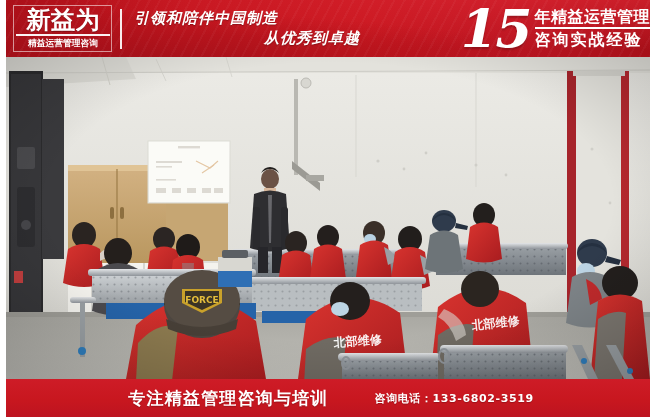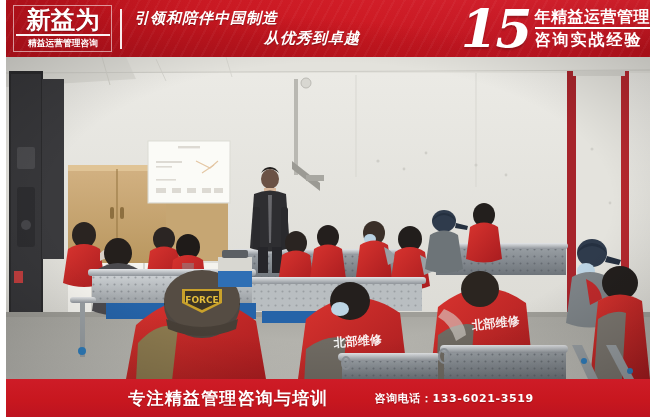--- a/index.html
+++ b/index.html
@@ -444,17 +444,17 @@
       </g>
 
       <rect x="0" y="0" width="650" height="322" fill="url(#vig)"></rect>
     </svg>
   </div>
 
   <div class="footer">
     <div class="footer-txt">专注精益管理咨询与培训</div>
     <div style="display:flex;align-items:center;">
       <span class="footer-phone">咨询电话：</span>
-      <span class="footer-phone">133-6021-3519</span>
+      <span class="footer-phone">133-6802-3519</span>
     </div>
   </div>
 
 </div>
 
 </body></html>

